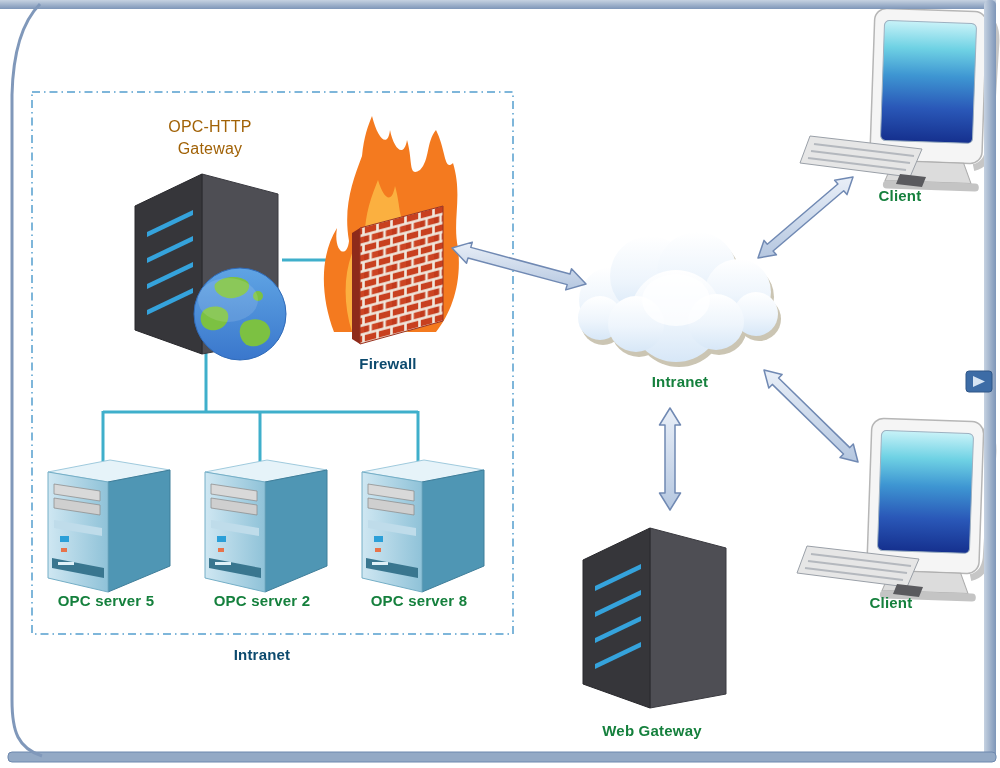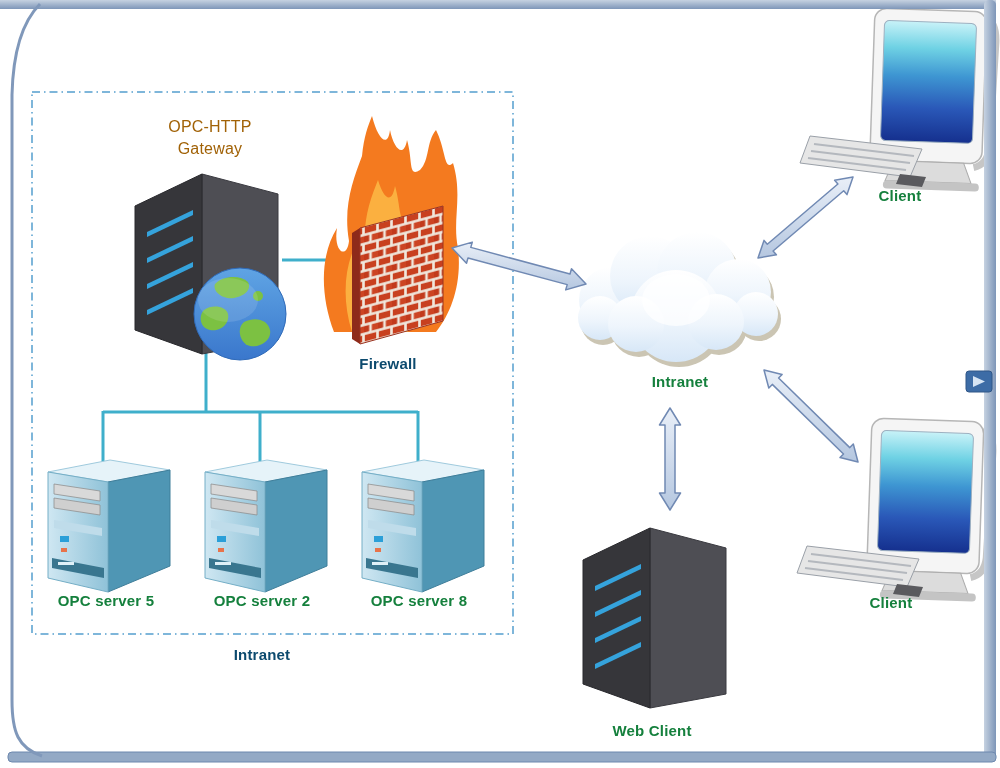--- a/index.html
+++ b/index.html
@@ -176,19 +176,19 @@
     <rect x="966" y="371" width="26" height="21" rx="3" fill="#3d6ca6" stroke="#305687" stroke-width="1"></rect>
     <polygon points="973,376 985,381.5 973,387" fill="#d6e4f4"></polygon>
   </g>
 </svg>
 
 <div class="label gw" style="left:150px;top:116px;width:120px;">OPC-HTTP Gateway</div>
 <div class="label soft" style="left:338px;top:355px;width:100px;">Firewall</div>
 <div class="label" style="left:630px;top:373px;width:100px;">Intranet</div>
 <div class="label" style="left:850px;top:187px;width:100px;">Client</div>
 <div class="label" style="left:841px;top:594px;width:100px;">Client</div>
-<div class="label" style="left:592px;top:722px;width:120px;">Web Client</div>
+<div class="label" style="left:592px;top:722px;width:120px;">Web Gateway</div>
 <div class="label" style="left:41px;top:592px;width:130px;">OPC server 5</div>
 <div class="label" style="left:197px;top:592px;width:130px;">OPC server 2</div>
 <div class="label" style="left:354px;top:592px;width:130px;">OPC server 8</div>
 <div class="label soft" style="left:212px;top:646px;width:100px;">Intranet</div>
 
 </div>
 
 </body></html>

